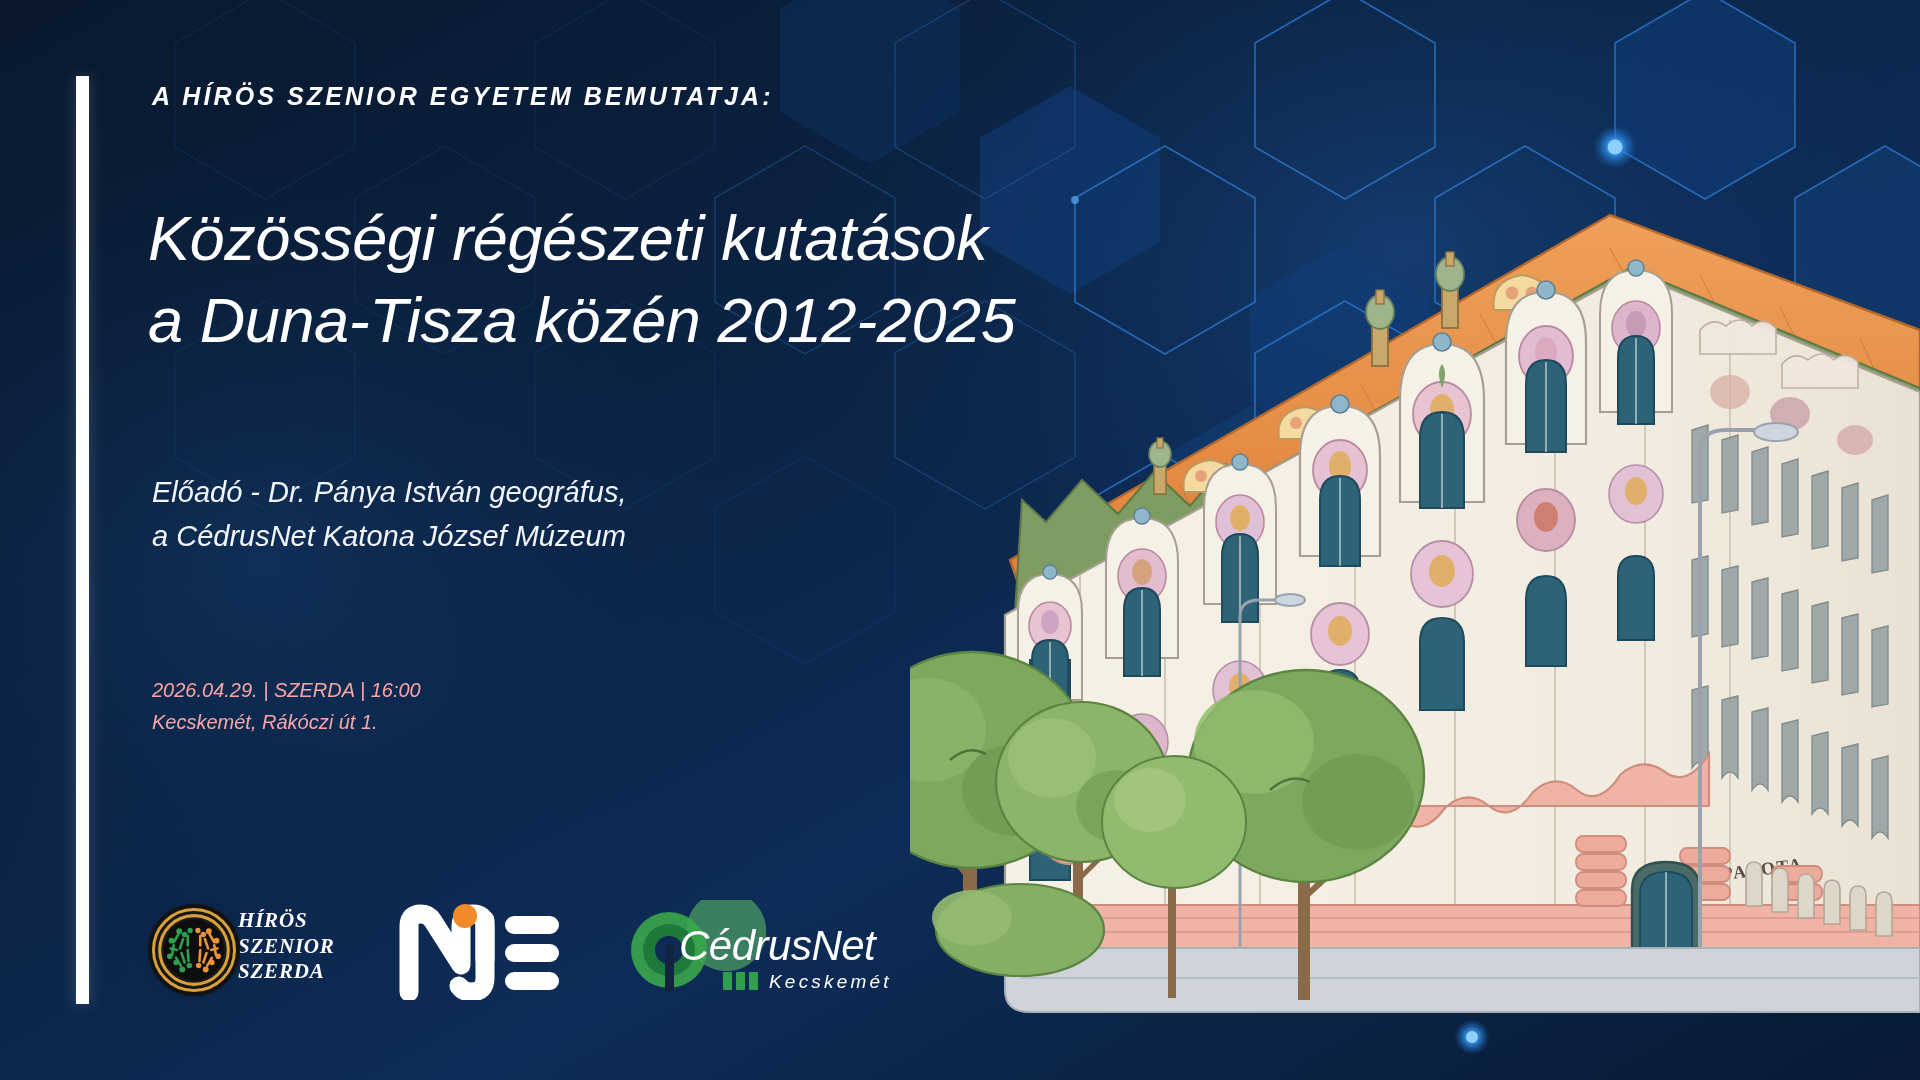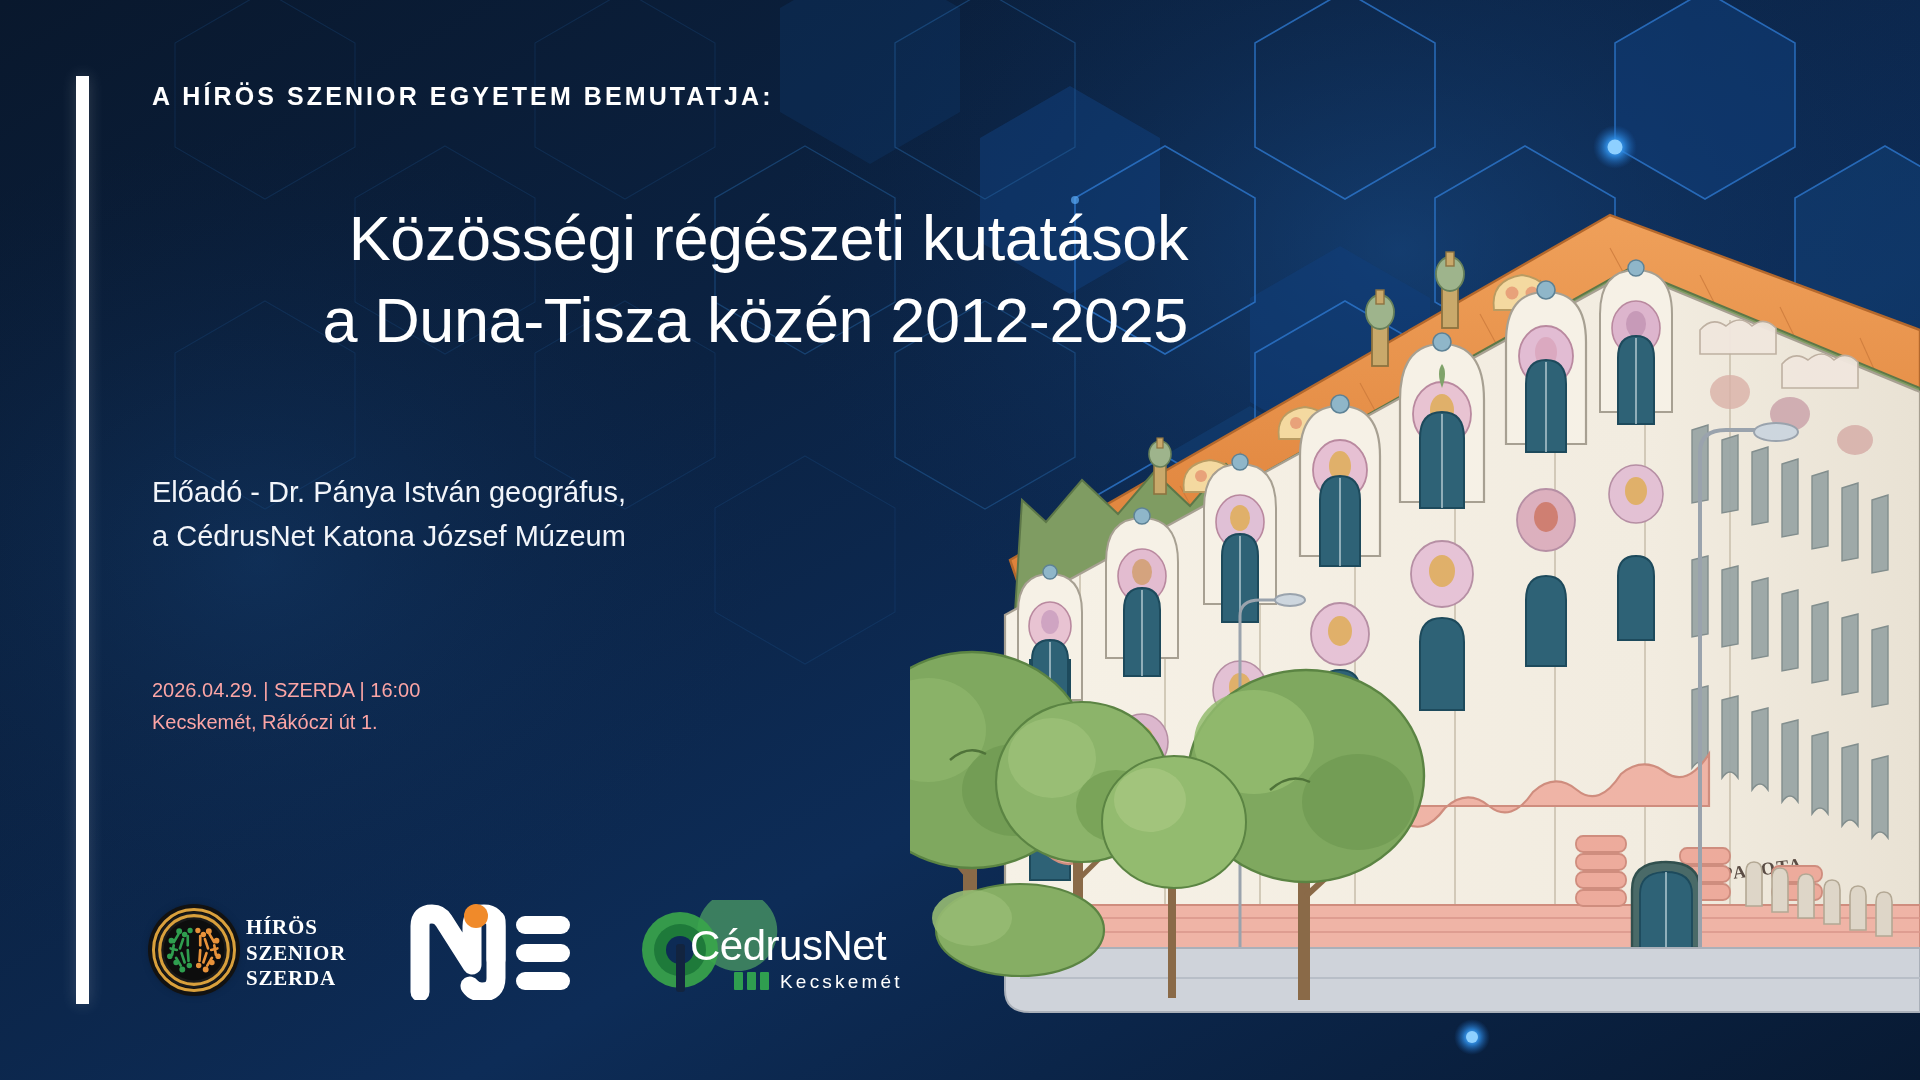--- a/index.html
+++ b/index.html
@@ -45,20 +45,21 @@
     z-index: 4;
     box-shadow: 0 0 16px rgba(255,255,255,0.18);
   }
 
   
   .content {
     position: absolute;
     left: 152px; top: 0;
     width: 1000px; height: 1080px;
     z-index: 5;
+    font-style: italic;
   }
 
   .kicker {
     position: absolute; top: 82px; left: 0;
     color: #ffffff;
     font-size: 25px;
     font-weight: 700;
     letter-spacing: 3.1px;
     text-transform: uppercase;
     white-space: nowrap;
@@ -66,21 +67,21 @@
 
   .title {
     position: absolute; top: 198px; left: -4px;
     color: #ffffff;
     font-size: 63px;
     font-weight: 400;
     line-height: 1.30;
     letter-spacing: -0.4px;
     width: 1040px;
   }
-  .title .tl { display:block; white-space: nowrap; text-align: right; }
+  .title .tl { display:block; white-space: nowrap; }
 
   .speaker {
     position: absolute; top: 470px; left: 0;
     color: #f2f5fa;
     font-size: 29px;
     font-weight: 400;
     line-height: 1.52;
     width: 880px;
   }
   .speaker span { display:block; white-space: nowrap; }
@@ -97,21 +98,21 @@
 
   
   .logos {
     position: absolute; top: 890px; left: 0;
     display: flex; align-items: center;
     gap: 0px;
     height: 120px;
   }
 
   
-  .logo-hse { display:flex; align-items:flex-end; gap:10px; }
+  .logo-hse { display:flex; align-items:flex-start; gap:2px; }
   .hse-mark {
     position: relative;
     width: 84px; height: 84px; flex: 0 0 84px;
     border-radius: 50%;
     background: #0d0d0d;
     border: 3px solid #d9a03c;
     box-shadow: 0 0 0 4px #121212, 0 0 10px rgba(0,0,0,0.6);
     overflow: hidden;
   }
   .hse-mark svg { position:absolute; inset:0; width:100%; height:100%; }

